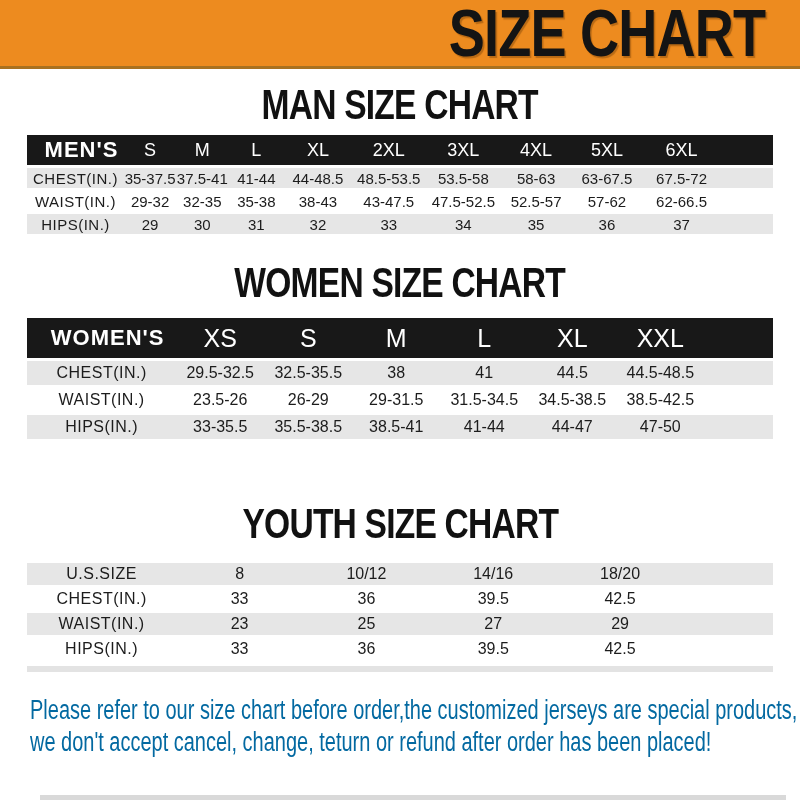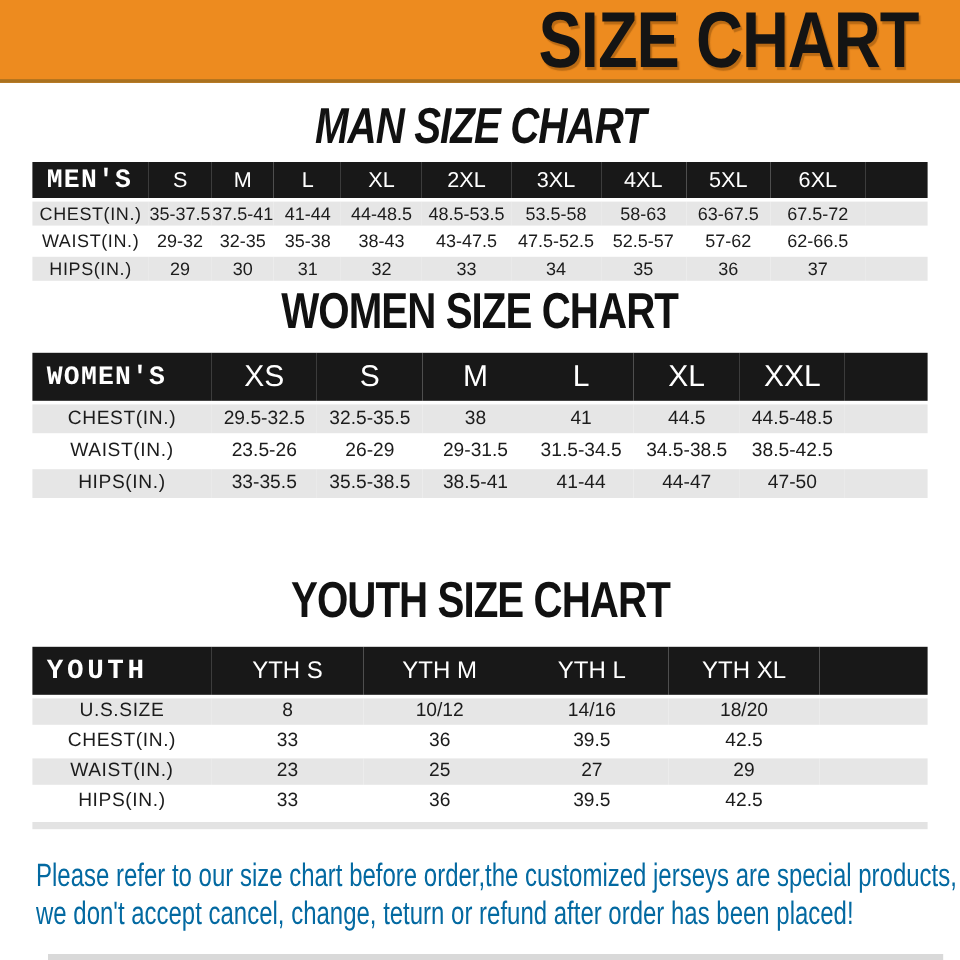--- a/index.html
+++ b/index.html
@@ -36,22 +36,22 @@
   .section-title {
     display: inline-block;
     font-weight: bold;
     font-size: 42px;
     line-height: 44px;
     letter-spacing: -1px;
     color: #111111;
     transform: scaleX(0.80);
     transform-origin: center;
   }
-  .wrap-man   { margin-top: 14px; height: 44px; font-style: italic; }
-  .wrap-women { height: 46px; }
+  .wrap-man   { margin-top: 14px; height: 44px; }
+  .wrap-women { margin-top: 24px; height: 46px; }
   .wrap-youth { margin-top: 60px; height: 44px; }
 
   
   table.size-table {
     width: 746px;
     margin-left: 27px;
     border-collapse: separate;
     border-spacing: 0 3px;
     table-layout: fixed;
   }
@@ -60,25 +60,24 @@
   table.youth { margin-top: 14px; }
 
   .size-table th {
     background: #181818;
     color: #ffffff;
     font-weight: normal;
     text-align: center;
     vertical-align: middle;
   }
   .size-table th.bar-label {
-    text-align: left;
+    text-align: center;
     padding-left: 12px;
     font-weight: bold;
     letter-spacing: 1px;
-    font-family: Liberation Mono, monospace;
   }
   table.men th   { height: 30px; font-size: 18px; }
   table.women th { height: 40px; font-size: 25px; }
   table.youth th { height: 40px; font-size: 20px; }
   table.men   th.bar-label { font-size: 22px; }
   table.women th.bar-label { font-size: 22px; }
   table.youth th.bar-label { font-size: 23px; letter-spacing: 3px; }
 
   .size-table td {
     text-align: center;
@@ -268,28 +267,20 @@
 <table class="size-table youth">
   <colgroup>
     <col style="width:20%">
       <col style="width:17%">
       <col style="width:17%">
     <col style="width:17%">
       <col style="width:17%">
       <col style="width:12%">
   </colgroup>
   <tbody>
-      <tr>
-    <th class="bar-label">YOUTH</th>
-    <th>YTH S</th>
-    <th>YTH M</th>
-    <th>YTH L</th>
-    <th>YTH XL</th>
-    <th></th>
-  </tr>
   <tr class="g">
     <td class="row-label">U.S.SIZE</td>
     <td>8</td>
     <td>10/12</td>
     <td>14/16</td>
     <td>18/20</td>
     <td></td>
   </tr>
   <tr class="w">
     <td class="row-label">CHEST(IN.)</td>

